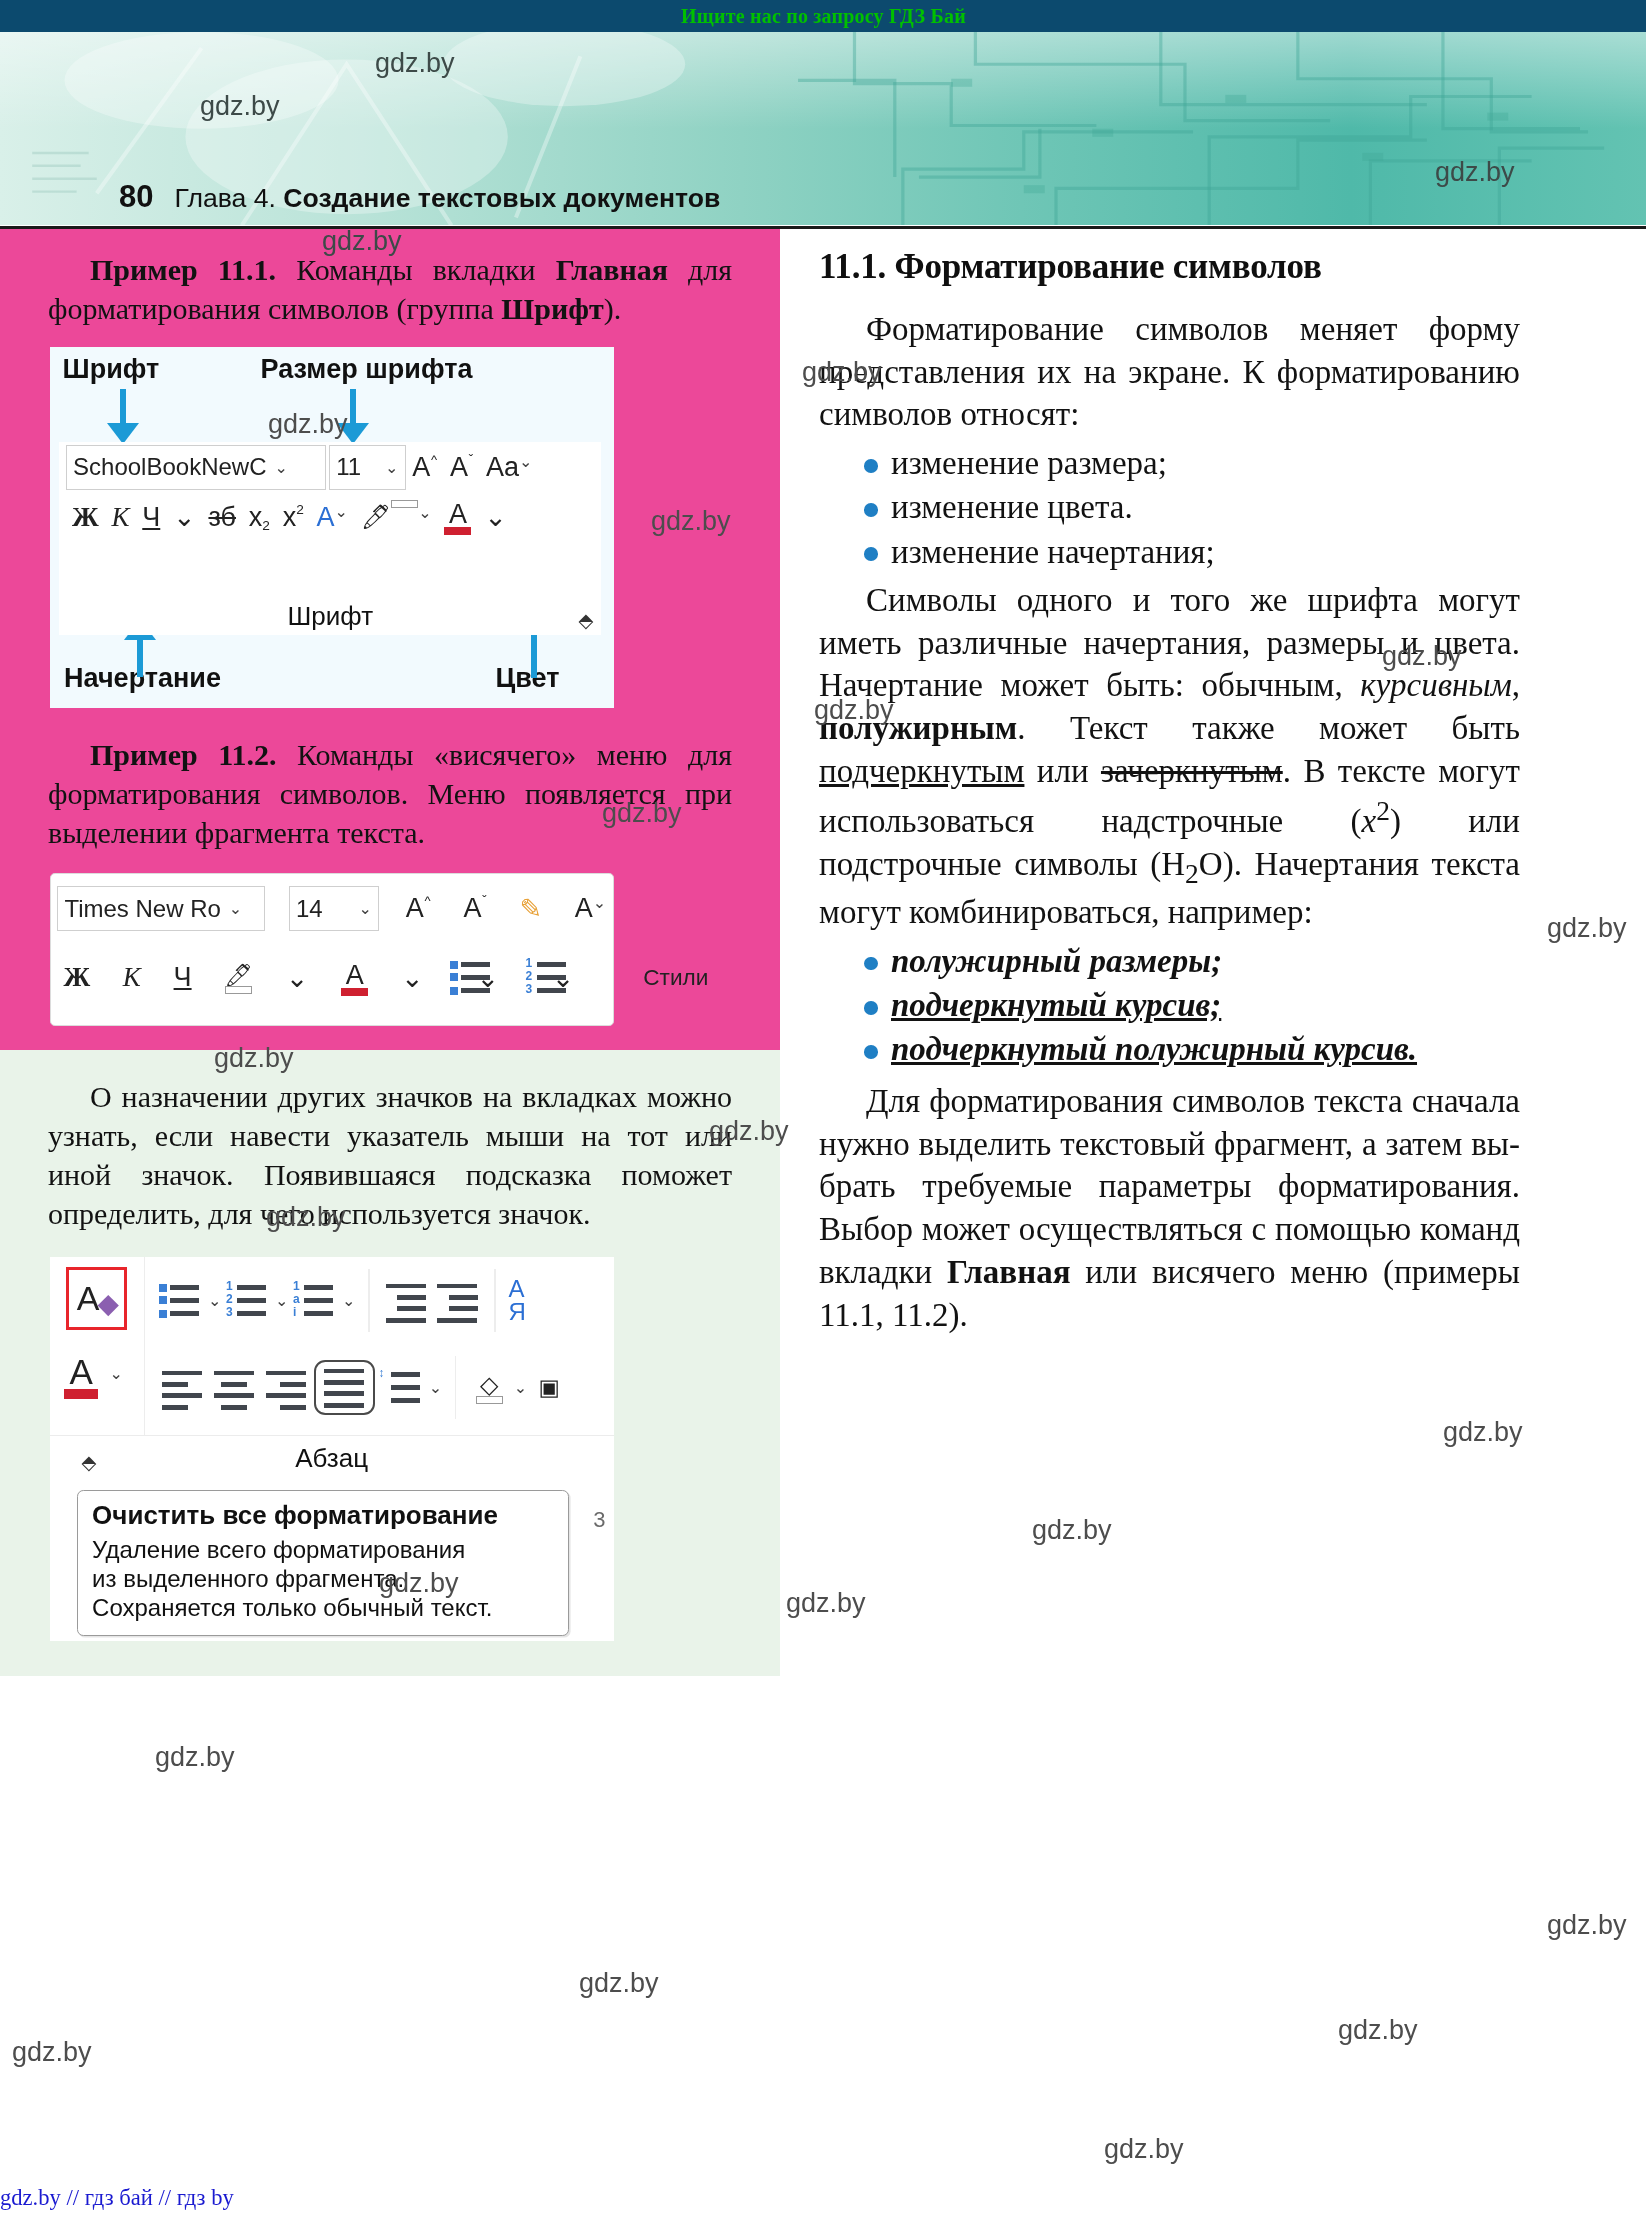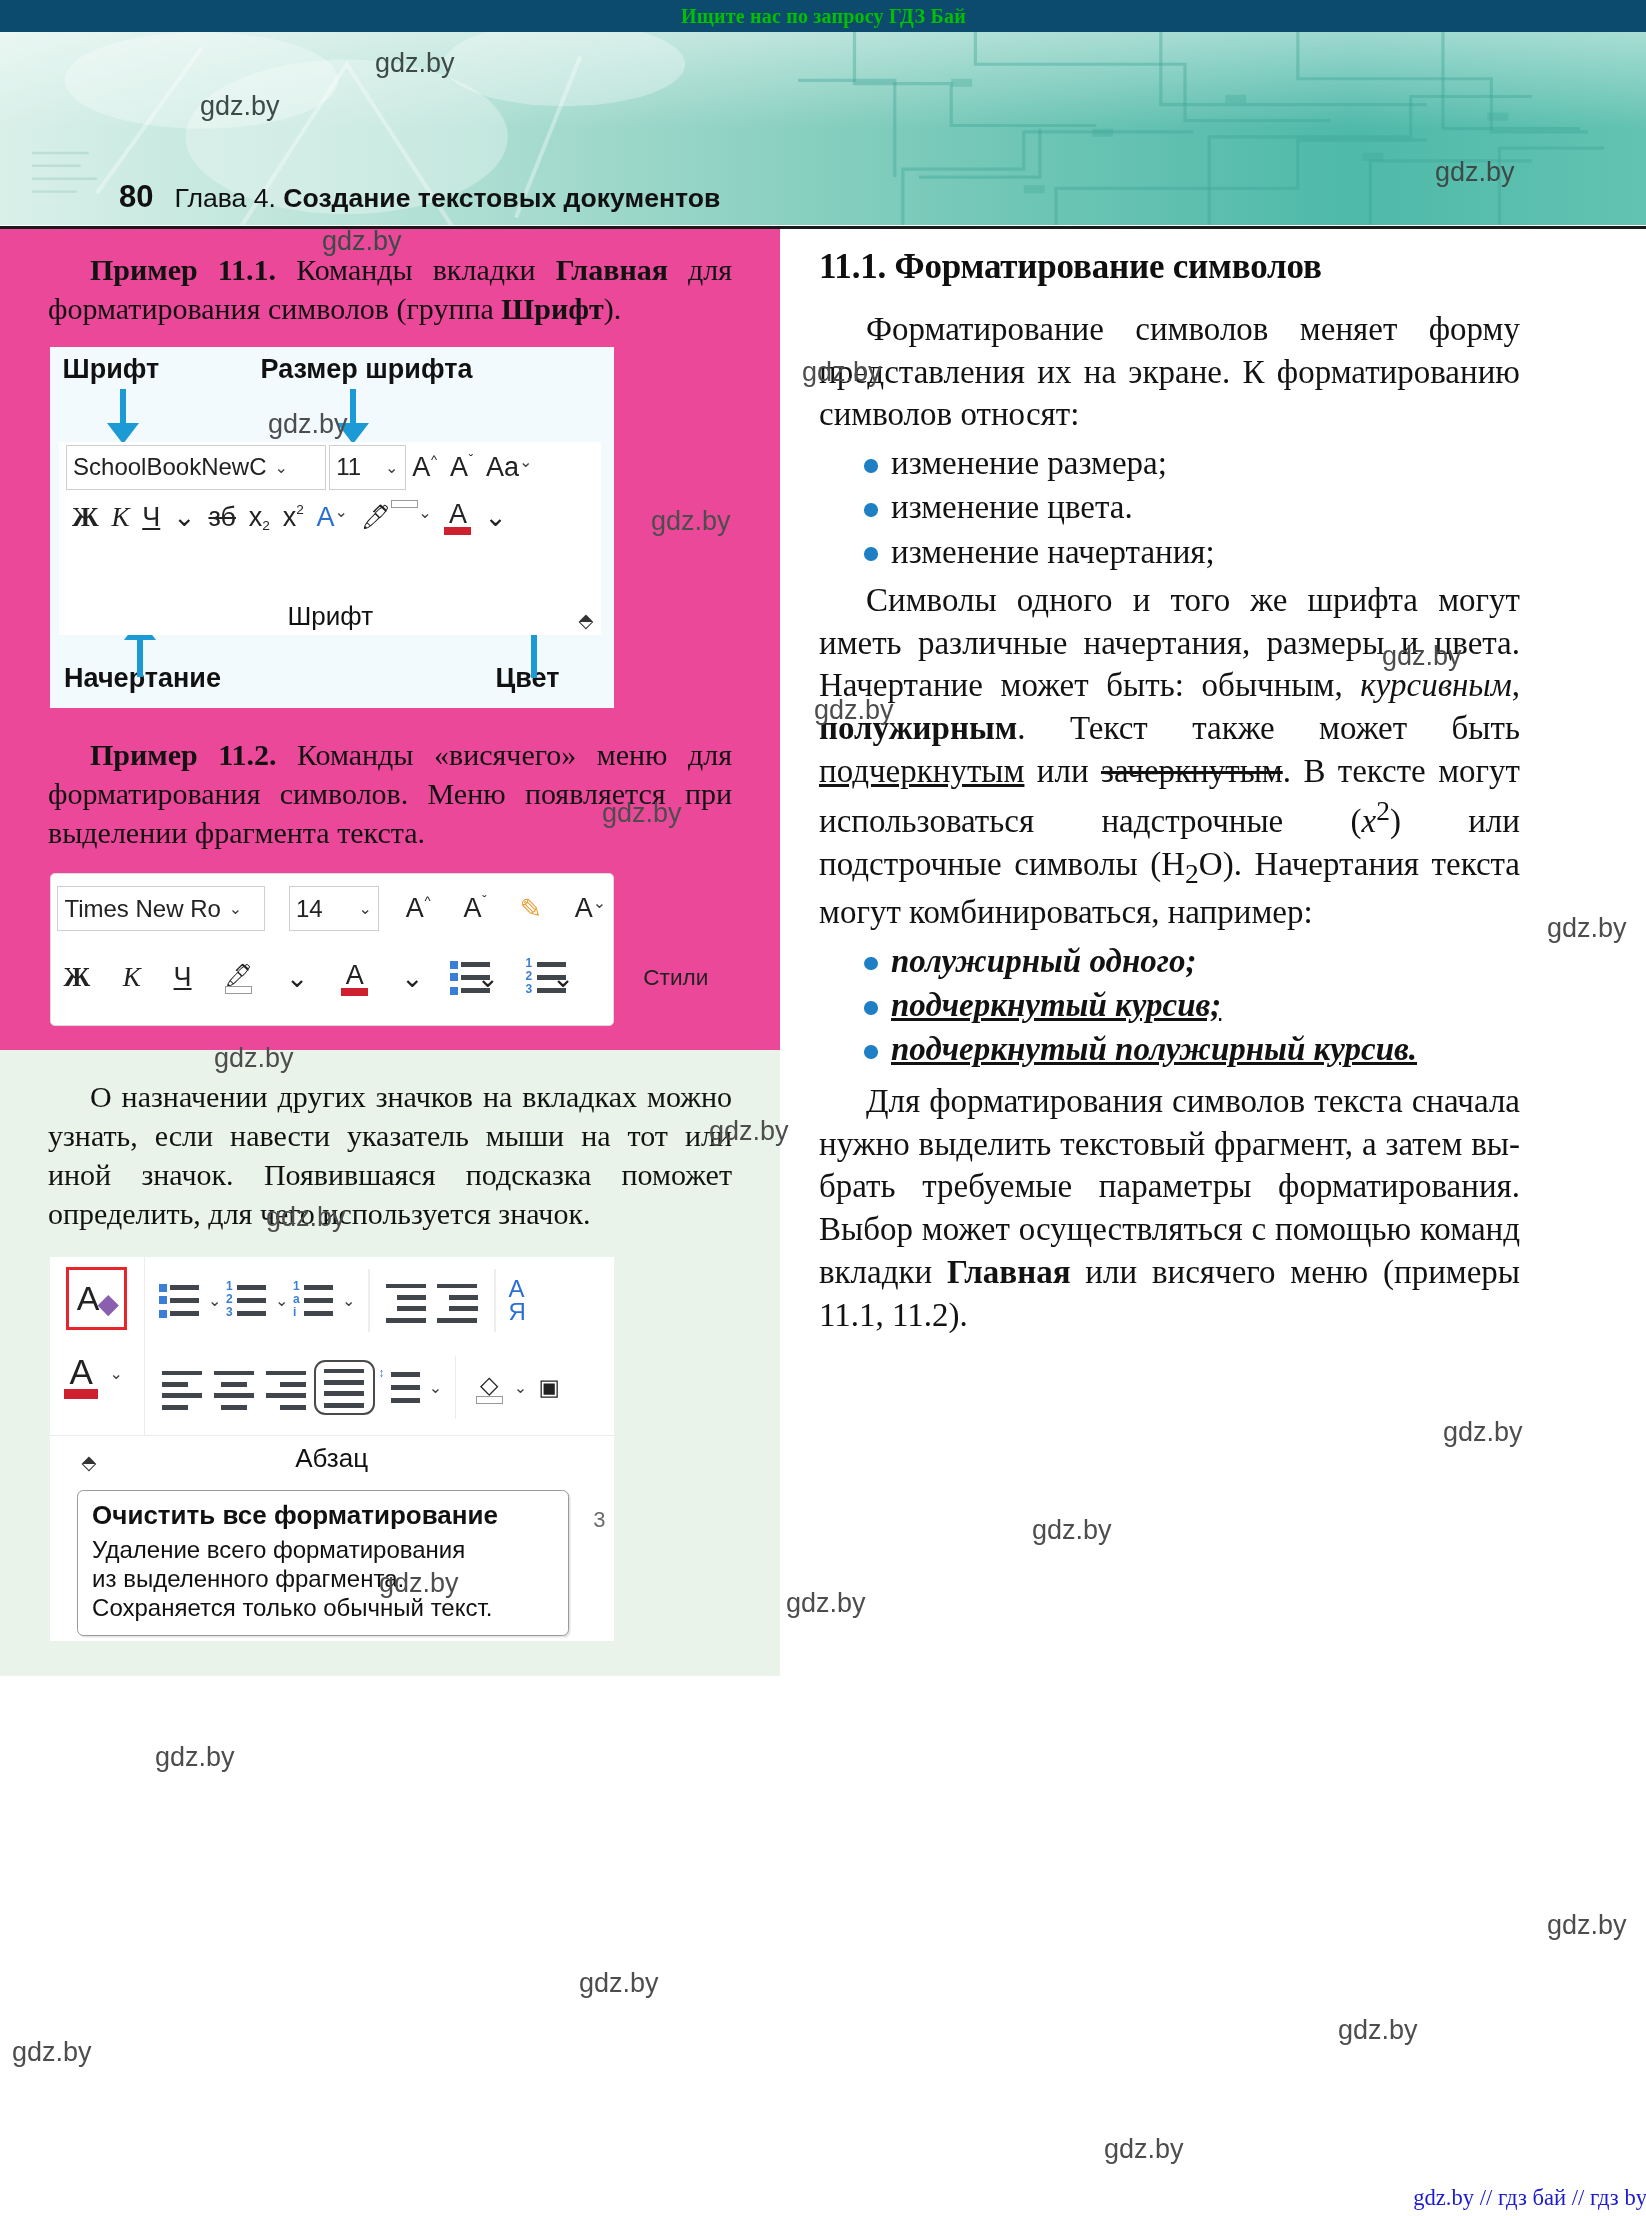--- a/index.html
+++ b/index.html
@@ -480,21 +480,21 @@
     pointer-events: none;
     z-index: 9;
   }
   .wm-white { color: #3d4a48; }
 
   
   .bottom-strip {
     position: absolute;
     left: 0; bottom: 4.8px;
     width: 1647px;
-    text-align: right;
+    text-align: left;
   }
   .bottom-text {
     color: #1a1ad0;
     font-family: "Liberation Serif", serif;
     font-size: 22.6px;
   }
 </style>
 </head>
 <body>
 
@@ -845,21 +845,21 @@
 
     <ul class="blue-bullets">
       <li>изменение размера;</li>
       <li>изменение цвета.</li>
       <li>изменение начертания;</li>
     </ul>
 
     <p class="body-p"><span>Символы одного и того же шрифта могут иметь различные начертания, размеры и цвета. На­чертание может быть: обычным, </span><i>курсивным</i><span>, </span><b>полужирным</b><span>. Текст также может быть </span><u>подчеркнутым</u><span> или </span><s>зачеркнутым</s><span>. В тексте могут использоваться надстрочные (</span><i>x</i><sup>2</sup><span>) или подстрочные символы (H</span><sub>2</sub><span>O). Начертания текста могут комби­нироваться, например:</span></p>
 
     <ul class="blue-bullets">
-      <li class="styled wide-item">полужирный одного;</li>
+      <li class="styled wide-item">полужирный размеры;</li>
       <li class="styled und wide-item">подчеркнутый курсив;</li>
       <li class="styled und wide-item">подчеркнутый полужирный курсив.</li>
     </ul>
 
     <p class="body-p" style="margin-top:8px"><span>Для форматирования символов текста сначала нужно выделить текстовый фрагмент, а затем вы­брать требуемые параметры фор­матирования. Выбор может осу­ществляться с помощью команд вкладки </span><b>Главная</b><span> или висячего меню (примеры 11.1, 11.2).</span></p>
   </div>
 </div>
 
 <div id="wm-layer">
     <span class="wm wm-white" style="left: 375px; top: 48px; font-size: 27px;">gdz.by</span>

